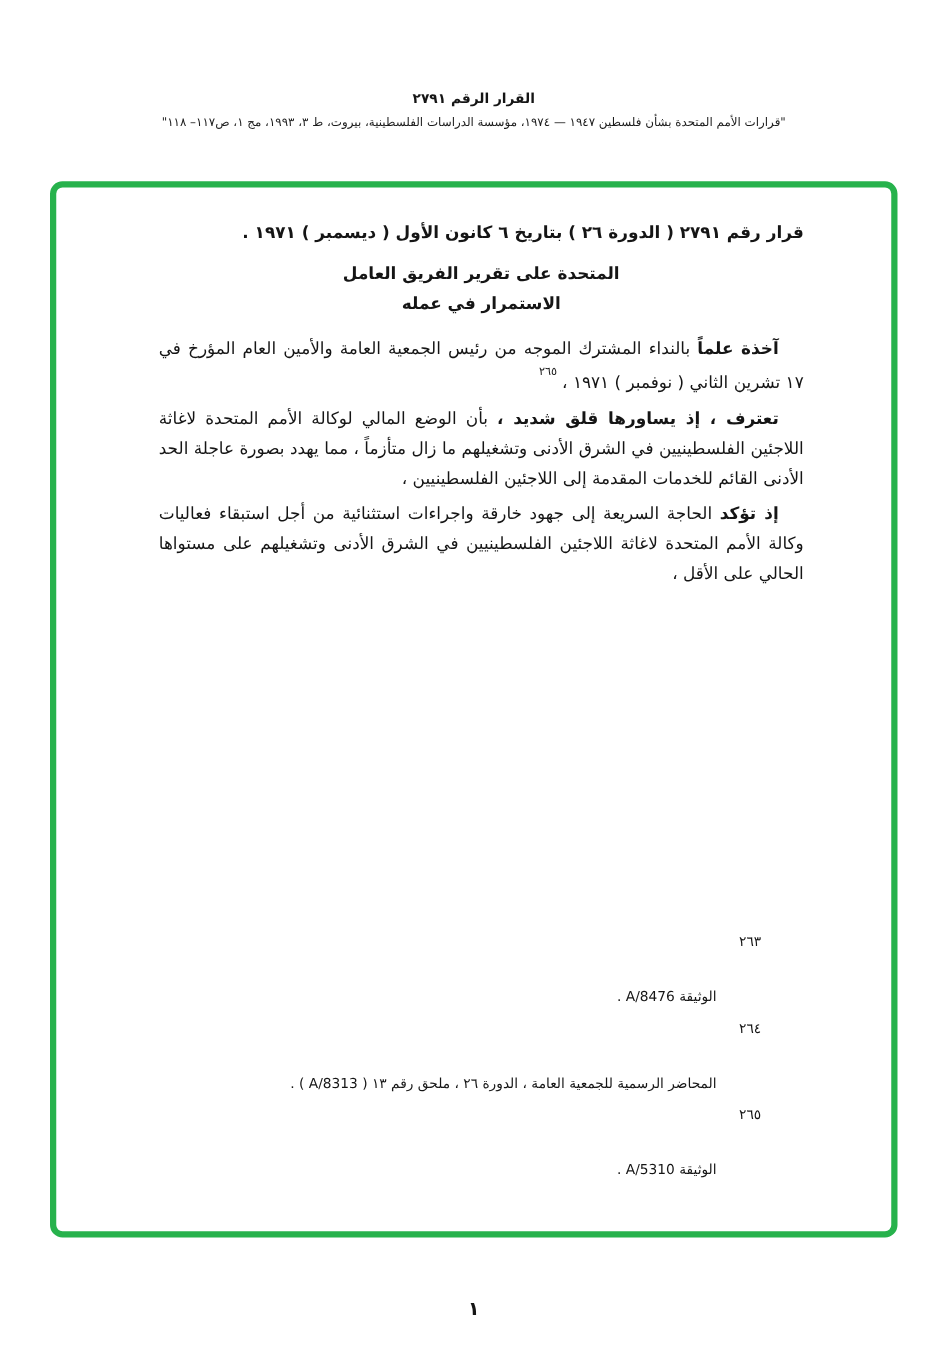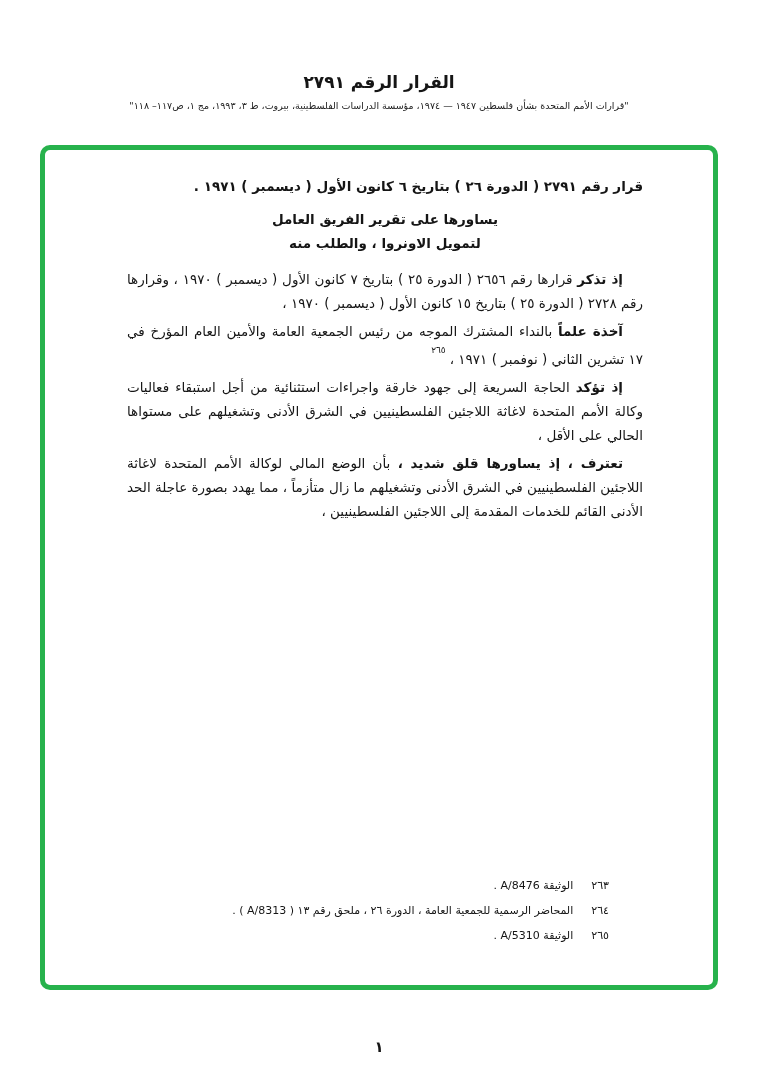--- a/index.html
+++ b/index.html
@@ -7,21 +7,21 @@
     width: 758px; height: 1078px;
     background: #ffffff;
     font-family: "DejaVu Sans", sans-serif;
     color: #151515;
     position: relative;
     overflow: hidden;
   }
   .page { position: absolute; inset: 0; background: #ffffff; }
 
   .header { position: absolute; top: 72px; left: 0; width: 100%; text-align: center; direction: rtl; }
-  .header-title { font-size: 17px; font-weight: bold; }
+  .header-title { font-size: 11px; font-weight: bold; }
   .header-source { margin-top: 8px; font-size: 9.5px; color: #1c1c1c; white-space: nowrap; }
 
   .frame {
     position: absolute; left: 40px; top: 145px;
     width: 678px; height: 845px;
     border: 5px solid #27b24c;
     border-radius: 10px;
     background: #ffffff;
     box-sizing: border-box;
     display: flex; flex-direction: column;
@@ -42,21 +42,21 @@
 
   .footnotes {
     margin-top: auto;
     margin-left: 0; margin-right: 34px;
     font-size: 11px; line-height: 19px;
     display: flex; flex-direction: column; gap: 6px;
     flex-shrink: 0;
   }
   .footnote { display: flex; gap: 18px; }
   .fn-num { flex: 0 0 auto; }
-  .fn-text { flex: 1 1 auto; }
+  .fn-text { flex: 1 1 auto; margin-top: 44px; }
 
   .page-number {
     position: absolute; top: 1038px; left: 0; width: 100%;
     text-align: center; font-size: 15px; font-weight: bold;
   }
 </style>
 </head>
 <body>
 
 <div class="page">
@@ -65,34 +65,33 @@
     <div class="header-title">القرار الرقم  ٢٧٩١</div>
     <div class="header-source">"قرارات الأمم المتحدة بشأن فلسطين ١٩٤٧ — ١٩٧٤، مؤسسة الدراسات الفلسطينية، بيروت، ط ٣، ١٩٩٣، مج ١، ص١١٧– ١١٨"</div>
   </div>
 
   <div class="frame">
     <div class="doc">
 
       <p class="opening">قرار رقم ٢٧٩١ ( الدورة ٢٦ ) بتاريخ ٦ كانون الأول ( ديسمبر ) ١٩٧١ .</p>
 
       <div class="doc-heading">
-        <div>يساورها على تقرير الفريق العامل</div>
-        <div>لتمويل الاونروا ، والطلب منه</div>
+        <div>المتحدة على تقرير الفريق العامل</div>
+        <div>الاستمرار في عمله</div>
       </div>
 
 
-      <p class="para"><span class="lead">إذ تذكر</span><span> قرارها رقم ٢٦٥٦ ( الدورة ٢٥ ) بتاريخ ٧ كانون الأول ( ديسمبر ) ١٩٧٠ ، وقرارها رقم ٢٧٢٨ ( الدورة ٢٥ ) بتاريخ ١٥ كانون الأول ( ديسمبر ) ١٩٧٠ ،</span></p>
 
 
 
       <p class="para"><span class="lead">آخذة علماً</span><span> بالنداء المشترك الموجه من رئيس الجمعية العامة والأمين العام المؤرخ في ١٧ تشرين الثاني ( نوفمبر ) ١٩٧١ ،</span><sup class="ref">٢٦٥</sup></p>
 
+      <p class="para"><span class="lead">تعترف ، إذ يساورها قلق شديد ،</span><span> بأن الوضع المالي لوكالة الأمم المتحدة لاغاثة اللاجئين الفلسطينيين في الشرق الأدنى وتشغيلهم ما زال متأزماً ، مما يهدد بصورة عاجلة الحد الأدنى القائم للخدمات المقدمة إلى اللاجئين الفلسطينيين ،</span></p>
+
       <p class="para"><span class="lead">إذ تؤكد</span><span> الحاجة السريعة إلى جهود خارقة واجراءات استثنائية من أجل استبقاء فعاليات وكالة الأمم المتحدة لاغاثة اللاجئين الفلسطينيين في الشرق الأدنى وتشغيلهم على مستواها الحالي على الأقل ،</span></p>
-
-      <p class="para"><span class="lead">تعترف ، إذ يساورها قلق شديد ،</span><span> بأن الوضع المالي لوكالة الأمم المتحدة لاغاثة اللاجئين الفلسطينيين في الشرق الأدنى وتشغيلهم ما زال متأزماً ، مما يهدد بصورة عاجلة الحد الأدنى القائم للخدمات المقدمة إلى اللاجئين الفلسطينيين ،</span></p>
 
     </div>
 
     <div class="footnotes">
       <div class="footnote">
         <span class="fn-num">٢٦٣</span>
         <span class="fn-text">الوثيقة A/8476 .</span>
       </div>
       <div class="footnote">
         <span class="fn-num">٢٦٤</span>

